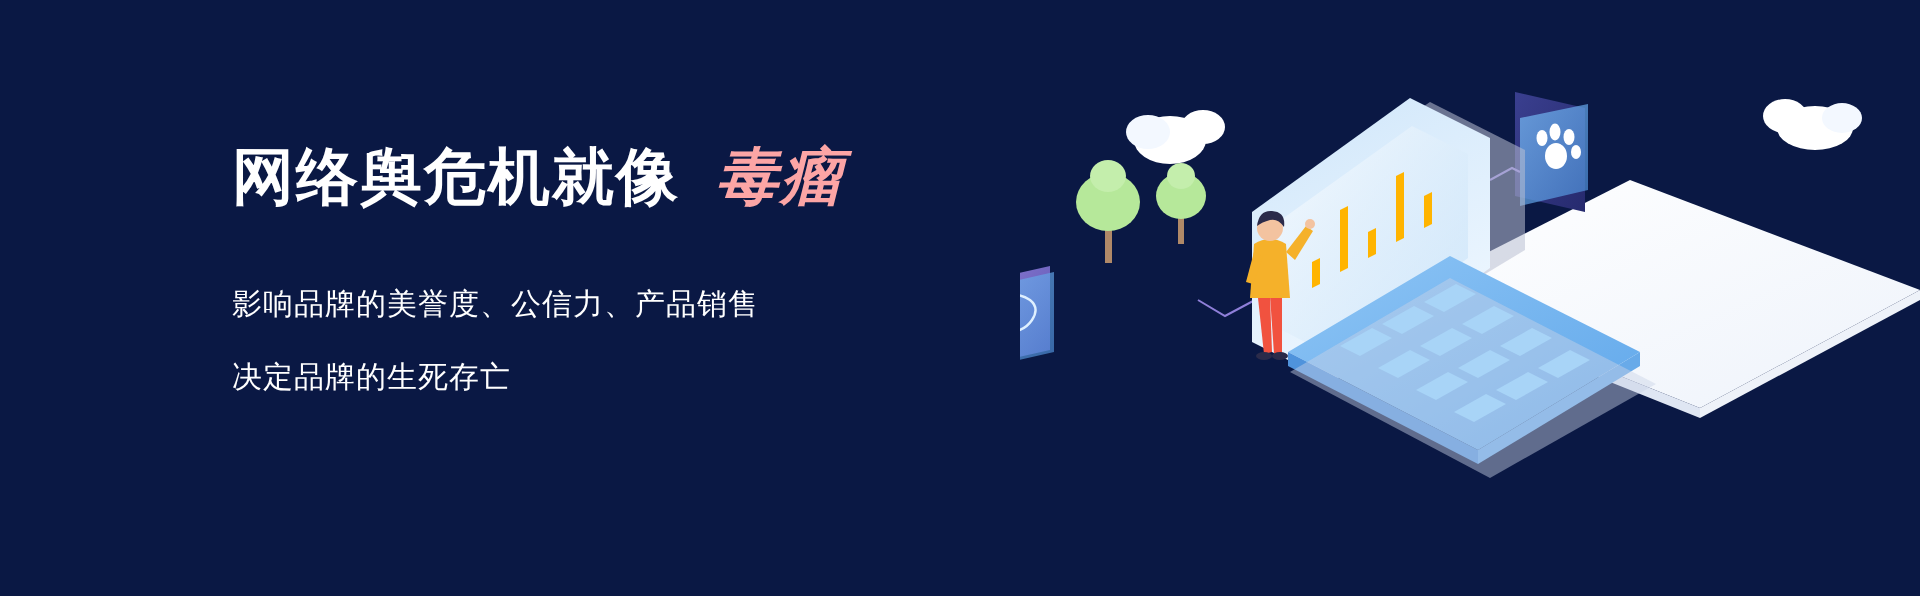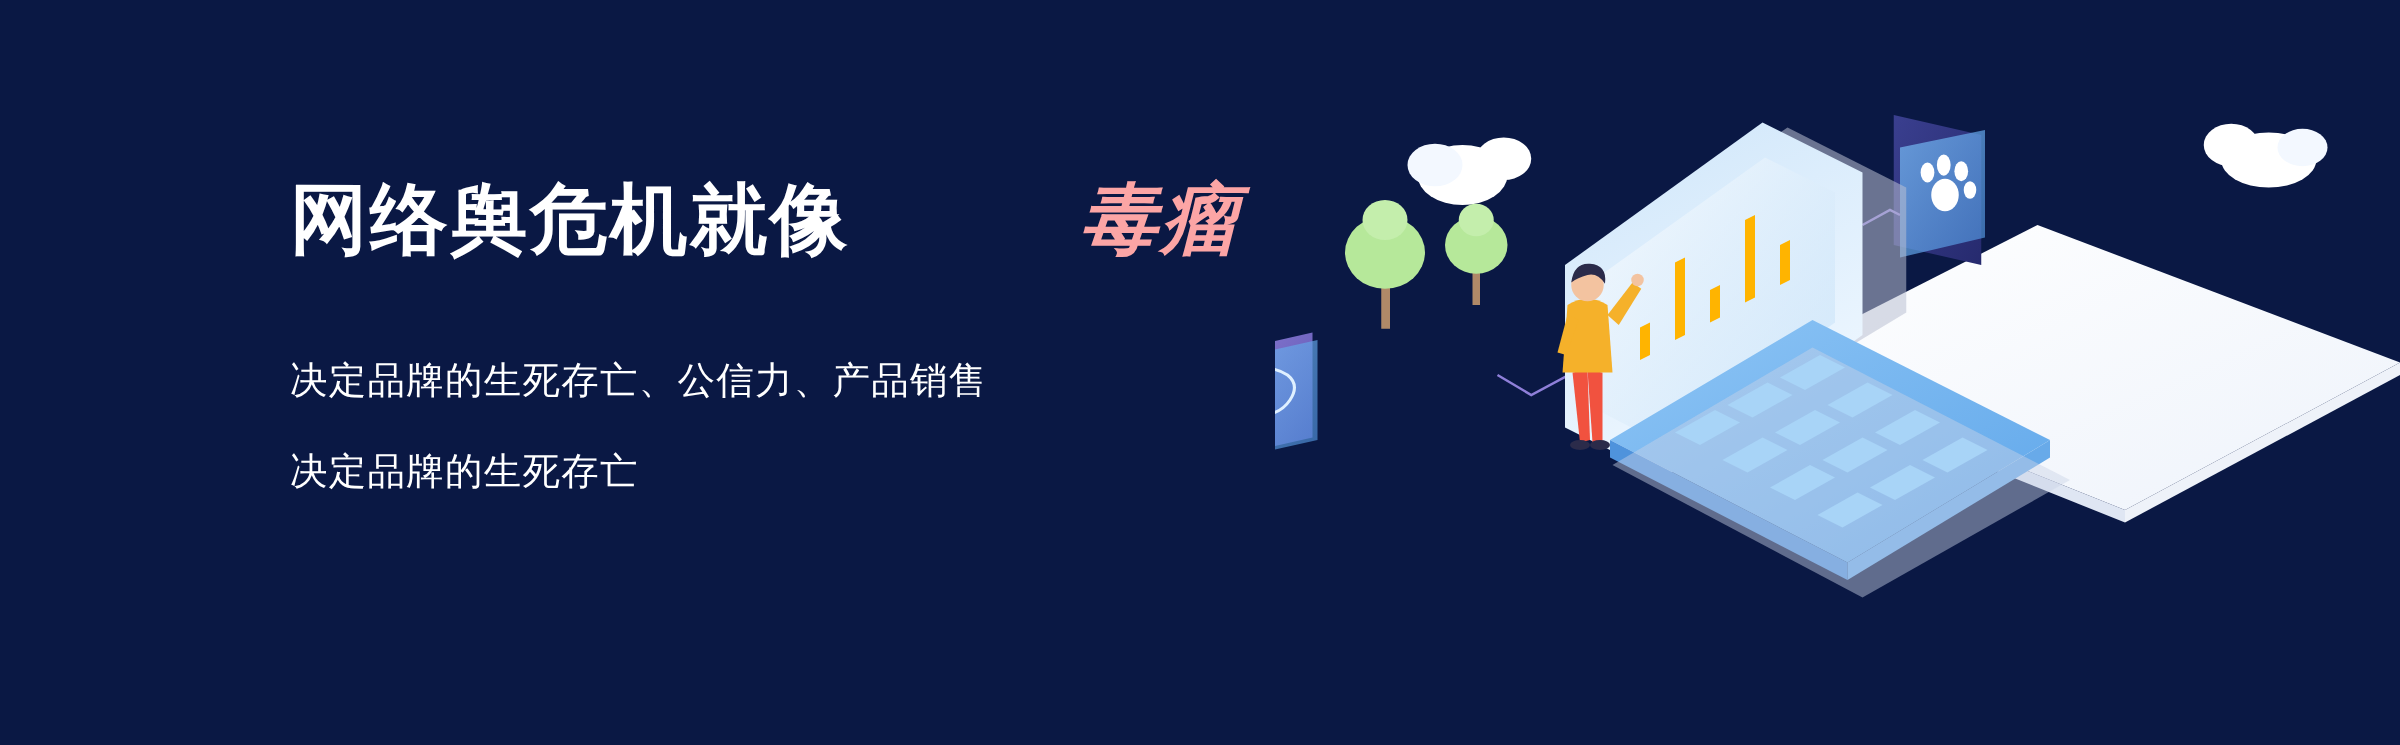--- a/index.html
+++ b/index.html
@@ -14,21 +14,20 @@
     overflow:hidden;
   }
   
   #copy{
     position:absolute;left:232px;top:146px;width:760px;
   }
   #headline{
     display:flex;align-items:baseline;
     white-space:nowrap;
     line-height:1.0;
-    justify-content:space-between;
   }
   #headline-main{
     font-size:62px;
     font-weight:bold;
     color:#ffffff;
     letter-spacing:2px;
     font-family:"Liberation Sans","DejaVu Sans",sans-serif;
   }
   #headline-accent{
     font-size:62px;
@@ -60,21 +59,21 @@
 
 <div id="banner" style="background: rgb(10, 24, 68);">
 
   <div id="copy">
 
     <div id="headline">
       <span id="headline-main" style="color: rgb(255, 255, 255);">网络舆危机就像</span>
       <span id="headline-accent" style="color: #fca5a5;">毒瘤</span>
     </div>
 
-    <div id="sub1" class="subline">决定品牌的生死存亡、公信力、产品销售</div>
+    <div id="sub1" class="subline">影响品牌的美誉度、公信力、产品销售</div>
 
     <div id="sub2" class="subline">决定品牌的生死存亡</div>
 
   </div>
 
   <div id="illustration">
     <svg width="900" height="596" viewBox="0 0 900 596" xmlns="http://www.w3.org/2000/svg">
 
       <defs>
         <linearGradient id="gPlatform" x1="0" y1="0" x2="1" y2="1">

